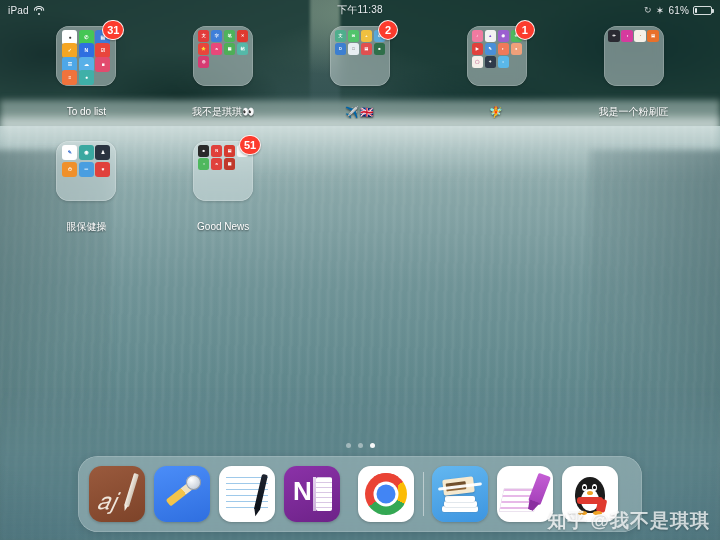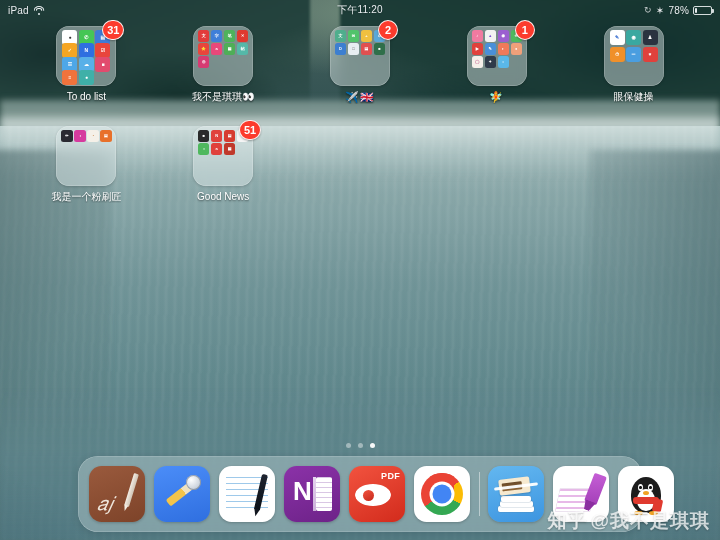--- a/index.html
+++ b/index.html
@@ -137,21 +137,21 @@
 
   .badge {
     position:absolute; top:-6px; right:-8px; min-width:20px; height:20px;
     border-radius:10px; background:#fc3b2d;
     border:1.5px solid rgba(255,255,255,.92);
     color:#fff; font-size:11px; font-weight:700;
     display:flex; align-items:center; justify-content:center;
     padding:0 4px; box-shadow:0 1px 2px rgba(0,0,0,.3);
   }
   .cap {
-    margin-top:5px; font-size:10px; color:#fff; line-height:1.2;
+    margin-top:20px; font-size:10px; color:#fff; line-height:1.2;
     text-shadow:0 1px 2px rgba(0,0,0,.55); text-align:center;
     white-space:nowrap; max-width:96px; overflow:hidden;
   }
   .cap.emoji { font-size:11px; letter-spacing:1px; }
 
   
   #dots {
     position:absolute; left:0; right:0; bottom:92px; z-index:30;
     display:flex; justify-content:center; gap:7px;
   }
@@ -175,21 +175,21 @@
 
   
   .app-notability { background:linear-gradient(160deg,#9a5a3d,#7d4329); }
   .app-notability .pen {
     position:absolute; right:11px; top:7px; width:5px; height:34px;
     background:linear-gradient(90deg,#f2ece3,#cfc3b4);
     transform:rotate(17deg); border-radius:1px;
   }
   .app-notability .pen:after{ content:""; position:absolute; left:0; bottom:-5px; border-left:2.5px solid transparent; border-right:2.5px solid transparent; border-top:6px solid #f2ece3; }
   .app-notability .scribble {
-    position:absolute; left:8px; bottom:9px; font-size:19px; color:#f0e7dc;
+    position:absolute; left:8px; bottom:9px; font-size:23px; color:#f0e7dc;
     font-family:"Liberation Serif", serif; font-style:italic; line-height:1;
   }
 
   .app-paper { background:linear-gradient(165deg,#4b8df8,#2f6fe0); }
   .app-paper .pencil {
     position:absolute; left:11px; top:24px; width:30px; height:8px;
     background:linear-gradient(90deg,#f3c44a 65%,#f0e2c0 65%);
     border-radius:2px; transform:rotate(-38deg);
   }
   .app-paper .pencil:after{ content:""; position:absolute; right:-6px; top:0; border-top:4px solid transparent; border-bottom:4px solid transparent; border-left:6px solid #3b3b3b; }
@@ -298,25 +298,25 @@
 
 <div id="statusbar">
   <div class="sb-left">
     <span>iPad</span>
     <span class="wifi-ico">
         <i></i>
         <i></i>
         <i class="dot"></i>
       </span>
   </div>
-  <div class="sb-center">下午11:20</div>
+  <div class="sb-center">下午11:38</div>
   <div class="sb-right">
     <span style="font-size:9px;opacity:.8;">↻</span>
     <span style="font-size:10px;">✶</span>
-    <span>78%</span>
+    <span>61%</span>
     <span class="batt">
         <span id="battfill" style="width:15%"></span>
       </span>
   </div>
 </div>
 
 <div id="grid">
 
   <div class="cell">
     <div class="folder-wrap">
@@ -465,20 +465,40 @@
             <span class="g">☼</span>
           </div>
         </div>
       <div class="badge">1</div>
     </div>
     <div class="cap emoji">🧚</div>
   </div>
 
   <div class="cell">
     <div class="folder-wrap">
+      <div class="folder c4">
+          <div class="mini" style="background: rgb(42, 42, 50);">
+            <span class="g">✏</span>
+          </div>
+          <div class="mini" style="background: rgb(214, 59, 158);">
+            <span class="g">◑</span>
+          </div>
+          <div class="mini" style="background: rgb(245, 240, 232);">
+            <span class="g" style="color: rgb(192, 122, 58);">◔</span>
+          </div>
+          <div class="mini" style="background: rgb(232, 112, 42);">
+            <span class="g">▤</span>
+          </div>
+        </div>
+    </div>
+    <div class="cap">我是一个粉刷匠</div>
+  </div>
+
+  <div class="cell">
+    <div class="folder-wrap">
       <div class="folder c3">
           <div class="mini" style="background: rgb(255, 255, 255);">
             <span class="g" style="color: rgb(58, 111, 208);">✎</span>
           </div>
           <div class="mini" style="background: rgb(58, 168, 160);">
             <span class="g">◉</span>
           </div>
           <div class="mini" style="background: rgb(42, 51, 64);">
             <span class="g">♟</span>
           </div>
@@ -487,40 +507,20 @@
           </div>
           <div class="mini" style="background: rgb(74, 158, 224);">
             <span class="g">═</span>
           </div>
           <div class="mini" style="background: rgb(224, 65, 60);">
             <span class="g">♥</span>
           </div>
         </div>
     </div>
     <div class="cap">眼保健操</div>
-  </div>
-
-  <div class="cell">
-    <div class="folder-wrap">
-      <div class="folder c4">
-          <div class="mini" style="background: rgb(42, 42, 50);">
-            <span class="g">✏</span>
-          </div>
-          <div class="mini" style="background: rgb(214, 59, 158);">
-            <span class="g">◑</span>
-          </div>
-          <div class="mini" style="background: rgb(245, 240, 232);">
-            <span class="g" style="color: rgb(192, 122, 58);">◔</span>
-          </div>
-          <div class="mini" style="background: rgb(232, 112, 42);">
-            <span class="g">▤</span>
-          </div>
-        </div>
-    </div>
-    <div class="cap">我是一个粉刷匠</div>
   </div>
 
   <div class="cell">
     <div class="folder-wrap">
       <div class="folder c4">
           <div class="mini" style="background: rgb(42, 42, 42);">
             <span class="g">■</span>
           </div>
           <div class="mini" style="background: rgb(224, 65, 60);">
             <span class="g">N</span>
@@ -571,25 +571,20 @@
   <div class="dock-item app-noteswriter">
     <span class="lines"></span>
     <span class="nib"></span>
   </div>
   <div class="dock-gap"></div>
   <div class="dock-item app-onenote">
     <span class="n">N</span>
     <span class="book"></span>
   </div>
   <div class="dock-gap"></div>
-  <div class="dock-item app-pdf">
-    <span class="eye"></span>
-    <span class="pupil"></span>
-    <span class="lbl">PDF</span>
-  </div>
   <div class="dock-gap"></div>
   <div class="dock-item app-chrome">
     <span class="ring"></span>
   </div>
   <div class="dock-sep">
       <i></i>
     </div>
   <div class="dock-item app-scan">
     <span class="stack">
         <i></i>

